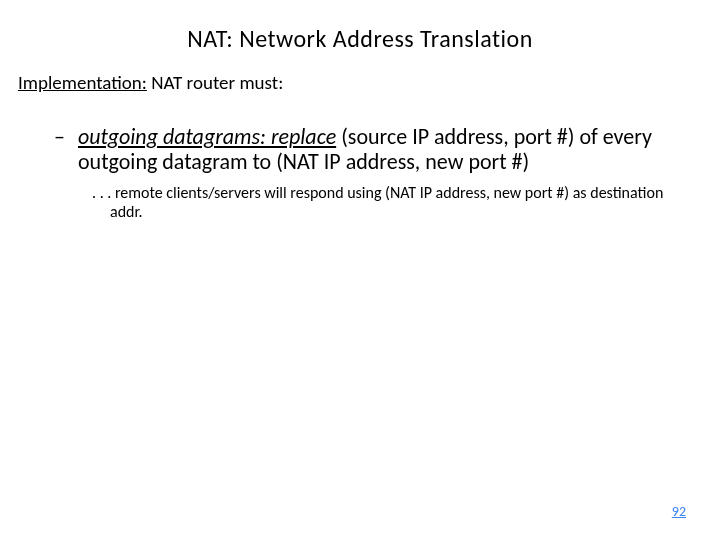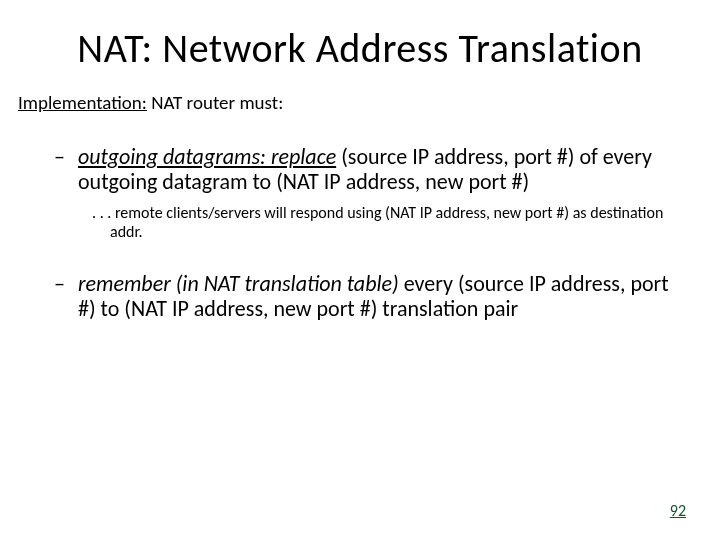--- a/index.html
+++ b/index.html
@@ -14,21 +14,21 @@
   }
   .slide {
     position: relative;
     width: 720px;
     height: 540px;
     box-sizing: border-box;
     padding: 24px 36px 0 36px;
   }
   .title {
     text-align: center;
-    font-size: 40px;
+    font-size: 24px;
     font-weight: 400;
     margin: 0 0 18px 0;
     letter-spacing: 0.5px;
   }
   .impl {
     font-size: 19px;
     margin: 4px 0 20px -18px;
     color: #000;
   }
   .impl .u { text-decoration: underline; }
@@ -58,22 +58,22 @@
     font-size: 16px;
     line-height: 1.15;
     margin: 10px 0 0 14px;
     padding-left: 18px;
     text-indent: -18px;
   }
   .pagenum {
     position: absolute;
     right: 34px;
     bottom: 20px;
-    font-size: 16px;
-    color: #14532d;
+    font-size: 14px;
+    color: #3b82f6;
     text-decoration: underline;
   }
 </style>
 </head>
 <body>
 
 <div class="slide">
 
   <h1 class="title">NAT: Network Address Translation</h1>
 
@@ -81,22 +81,19 @@
     <span class="u">Implementation:</span><span> NAT router must:</span>
   </p>
 
   <ul class="bullets">
 
     <li>
       <span class="lead u">outgoing datagrams: replace</span><span> (source IP address, port #) of every outgoing datagram to (NAT IP address, new port #)</span>
       <div class="subnote">. . . remote clients/servers will respond using (NAT IP address, new port #) as destination addr.</div>
     </li>
 
-    <li>
-      <span class="lead">remember (in NAT translation table)</span><span> every (source IP address, port #)  to (NAT IP address, new port #) translation pair</span>
-    </li>
 
 
   </ul>
 
   <div class="pagenum">92</div>
 
 </div>
 
 </body></html>

